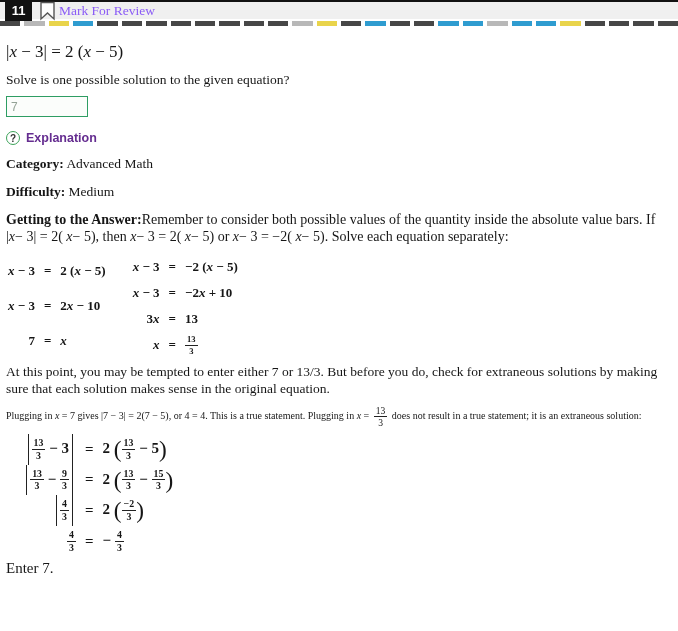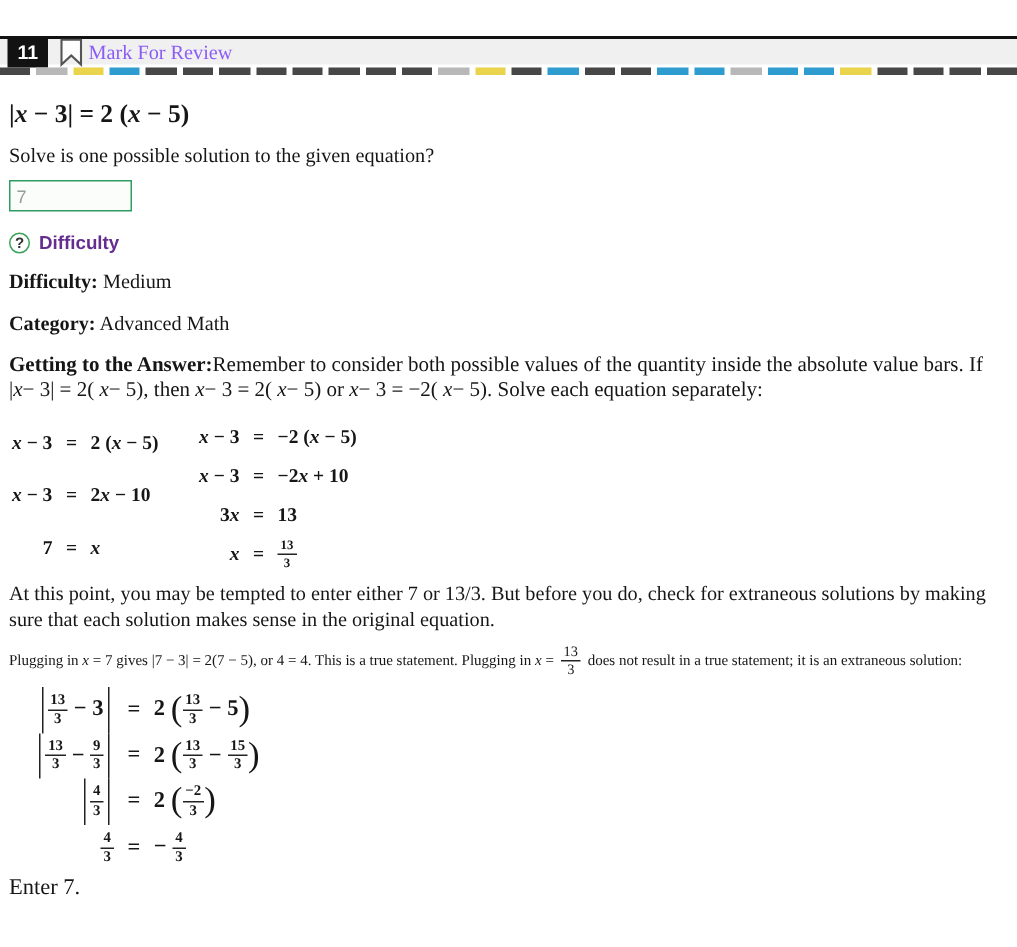--- a/index.html
+++ b/index.html
@@ -4,39 +4,39 @@
 <style>
   * { box-sizing: border-box; }
   html,body { margin:0; padding:0; }
   body {
     width:678px; height:631px; overflow:hidden; background:#fff;
     font-family:"Liberation Serif", serif; color:#161616;
   }
   
   .header {
     height:19px; background:#f0f0f0; border-top:2px solid #121212;
-    display:flex; align-items:center;margin-top:24px;
+    display:flex; align-items:center;
   }
   .qnum {
     background:#121212; color:#fff; font-family:"Liberation Sans",sans-serif;
     font-weight:bold; font-size:13px; width:27px; height:21px; margin-left:5px;
     display:flex; align-items:center; justify-content:center;
   }
   .mark-btn {
     display:flex; align-items:center; gap:3px; background:none; border:none;
     font-family:"Liberation Serif",serif; font-size:13.5px; color:#8b5cf6;
     margin-left:7px; padding:0; cursor:pointer;
   }
   .mark-btn svg { display:block; }
   
   .progress { display:flex; gap:4px; margin-top:2px; height:5px; }
   .progress .seg { flex:1; height:5px; }
   
   main { padding:0 6px; }
-  .math { font-weight:bold; }
+  .math { font-weight:normal; }
   .math i { font-style:italic; }
   .q-eq { margin-top:16px; font-size:17px; }
   .prompt { margin:10px 0 0; font-size:13.5px; }
   .answer-input {
     margin-top:8px; width:82px; height:21px; border:1.5px solid #2e9d63;
     background:#fbfdfb; font-family:"Liberation Sans",sans-serif; font-size:12px;
     color:#93a296; padding:1px 4px; display:block;
   }
   .exp-link { margin-top:14px; display:flex; align-items:center; gap:6px; cursor:pointer; width:fit-content; }
   .qicon {
@@ -116,25 +116,25 @@
     <div class="seg" style="background: rgb(71, 71, 71);"></div>
   </div>
 
 <main>
   <div class="q-eq math"><span>|<i>x</i> − 3| = 2 (<i>x</i> − 5)</span></div>
   <p class="prompt">Solve is one possible solution to the given equation?</p>
   <input class="answer-input" value="7" style="">
 
   <div class="exp-link">
     <span class="qicon">?</span>
-    <span class="exp-label">Difficulty</span>
+    <span class="exp-label">Explanation</span>
   </div>
 
+  <p class="meta"><b>Category:</b> <span>Advanced Math</span></p>
   <p class="meta"><b>Difficulty:</b> <span>Medium</span></p>
-  <p class="meta"><b>Category:</b> <span>Advanced Math</span></p>
 
   <p class="intro"><b>Getting to the Answer:</b><span><span>Remember to consider both possible values of the quantity inside the absolute value bars. If |<i>x</i>− 3| = 2( <i>x</i>− 5), then <i>x</i>− 3 = 2( <i>x</i>− 5) or <i>x</i>− 3 = −2( <i>x</i>− 5). Solve each equation separately:</span></span></p>
 
   <div class="work">
     <div class="eq-table">
         <div class="eq-row">
           <span class="eq-lhs math"><span><i>x</i> − 3</span></span>
           <span class="eq-mid math">=</span>
           <span class="eq-rhs math"><span>2 (<i>x</i> − 5)</span></span>
         </div>

